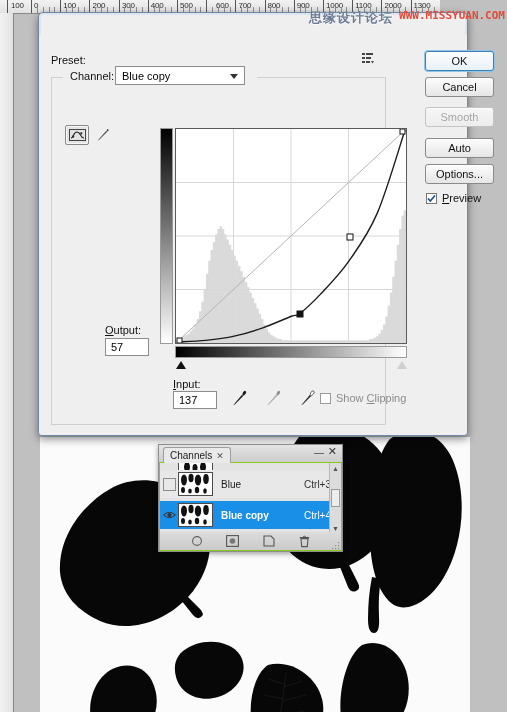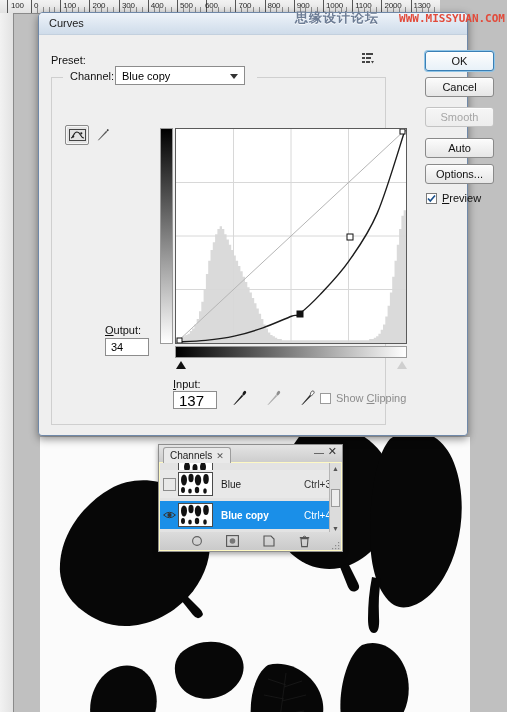--- a/index.html
+++ b/index.html
@@ -34,21 +34,21 @@
   }
   #ruler-left{
     position:absolute;left:0;top:13px;width:13px;height:699px;
     background:linear-gradient(90deg,#f2f2f2,#e2e2e2);
     border-right:1px solid #8a8a8a;
   }
 
   
   #watermark{
     position:absolute;right:2px;top:9px;height:18px;
-    display:flex;align-items:center;gap:20px;z-index:5;
+    display:flex;gap:6px;z-index:5;
     pointer-events:none;
   }
   #watermark .cn{
     font-family:"DejaVu Sans",sans-serif;font-size:13px;font-weight:bold;
     color:#6d7d95;text-shadow:0 1px 0 rgba(255,255,255,.8);
     letter-spacing:1px;
   }
   #watermark .url{
     font-family:"DejaVu Sans Mono","Liberation Mono",monospace;
     font-size:11px;font-weight:bold;color:#e24a3a;letter-spacing:0px;
@@ -173,21 +173,21 @@
   }
   #output-field span{padding-left:5px;font-size:11px;}
 
   
   #input-label{position:absolute;left:134px;top:343px;}
   #input-field{
     position:absolute;left:134px;top:356px;width:44px;height:18px;
     background:#fff;border:1px solid #8c8c8c;box-sizing:border-box;
     display:flex;align-items:center;
   }
-  #input-field span{padding-left:5px;font-size:15px;}
+  #input-field span{padding-left:5px;font-size:11px;}
 
   
   #droppers{position:absolute;left:192px;top:354px;display:flex;gap:16px;align-items:center;}
   .dropper{width:18px;height:18px;}
 
   
   #clip-row{position:absolute;left:281px;top:357px;display:flex;align-items:center;gap:5px;}
   #clip-box{width:11px;height:11px;background:#fff;border:1px solid #9b9b9b;box-sizing:border-box;}
   #clip-label{color:#8c8c8c;}
 
@@ -221,21 +221,21 @@
   #btn-options{top:129px;}
   #preview-row{position:absolute;left:387px;top:157px;display:flex;align-items:center;gap:5px;}
   #preview-box{
     width:11px;height:11px;background:#fff;border:1px solid #7a7a7a;box-sizing:border-box;
     display:flex;align-items:center;justify-content:center;
   }
 
   
   #channels{
     position:absolute;left:158px;top:444px;width:185px;height:108px;
-    background:#fef9c3;border:1px solid #8e8e8e;
+    background:#84cc16;border:1px solid #8e8e8e;
     box-shadow:0 2px 5px rgba(0,0,0,.35);
     box-sizing:border-box;
     font-size:10px;
   }
   #ch-titlebar{position:absolute;left:0;top:0;right:0;height:17px;background:linear-gradient(#e4e4e4,#cdcdcd);}
   #ch-tab{
     position:absolute;left:4px;top:2px;height:15px;padding:0 6px;
     background:#e9e9e9;border:1px solid #9d9d9d;border-bottom:none;
     border-radius:3px 3px 0 0;display:flex;align-items:center;gap:4px;
     font-size:10px;color:#222;
@@ -309,21 +309,21 @@
       <span class="tickm" style="left: 159.48px;"></span>
       <span class="tickm" style="left: 165.32px;"></span>
       <span class="tickm" style="left: 171.16px;"></span>
       <span class="tick" style="left: 177px;"></span>
       <span class="rl" style="left: 180px;">500</span>
       <span class="tickm" style="left: 182.84px;"></span>
       <span class="tickm" style="left: 188.68px;"></span>
       <span class="tickm" style="left: 194.52px;"></span>
       <span class="tickm" style="left: 200.36px;"></span>
       <span class="tick" style="left: 206.2px;"></span>
-      <span class="rl" style="left: 205px;">600</span>
+      <span class="rl" style="left: 216px;">600</span>
       <span class="tickm" style="left: 212.04px;"></span>
       <span class="tickm" style="left: 217.88px;"></span>
       <span class="tickm" style="left: 223.72px;"></span>
       <span class="tickm" style="left: 229.56px;"></span>
       <span class="tick" style="left: 235.4px;"></span>
       <span class="rl" style="left: 238.4px;">700</span>
       <span class="tickm" style="left: 241.24px;"></span>
       <span class="tickm" style="left: 247.08px;"></span>
       <span class="tickm" style="left: 252.92px;"></span>
       <span class="tickm" style="left: 258.76px;"></span>
@@ -411,23 +411,20 @@
         <path d="M244 250 L262 244"></path>
         <path d="M242 264 L266 258"></path>
         <path d="M240 278 L264 274"></path>
         <path d="M246 248 L228 242"></path>
         <path d="M244 262 L224 258"></path>
       </g>
     </svg>
   </div>
 
   <div id="curves">
-    <div id="curves-title">
-      <span class="t">Curves</span>
-    </div>
 
     <div id="curves-body">
 
       <span class="lbl" id="preset-label">Preset:</span>
       <div id="preset-menu-btn">
         <svg width="14" height="14" viewBox="0 0 14 14">
           <rect x="1" y="2" width="3" height="2" fill="#444"></rect>
           <rect x="5" y="2" width="7" height="2" fill="#444"></rect>
           <rect x="1" y="6" width="3" height="2" fill="#444"></rect>
           <rect x="5" y="6" width="5" height="2" fill="#444"></rect>
@@ -492,21 +489,21 @@
             <rect x="224" y="0" width="5" height="5" fill="#fff" stroke="#111" stroke-width="1"></rect>
           </svg>
         </div>
         <div id="grad-h"></div>
         <div id="bp-marker"></div>
         <div id="wp-marker"></div>
       </div>
 
       <span class="lbl" id="output-label"><u>O</u><span></span>utput:</span>
       <div id="output-field">
-        <span>34</span>
+        <span>57</span>
       </div>
 
       <span class="lbl" id="input-label"><u>I</u>nput:</span>
       <div id="input-field">
         <span>137</span>
       </div>
 
       <div id="droppers">
         <div class="dropper">
           <svg width="18" height="18" viewBox="0 0 18 18">

